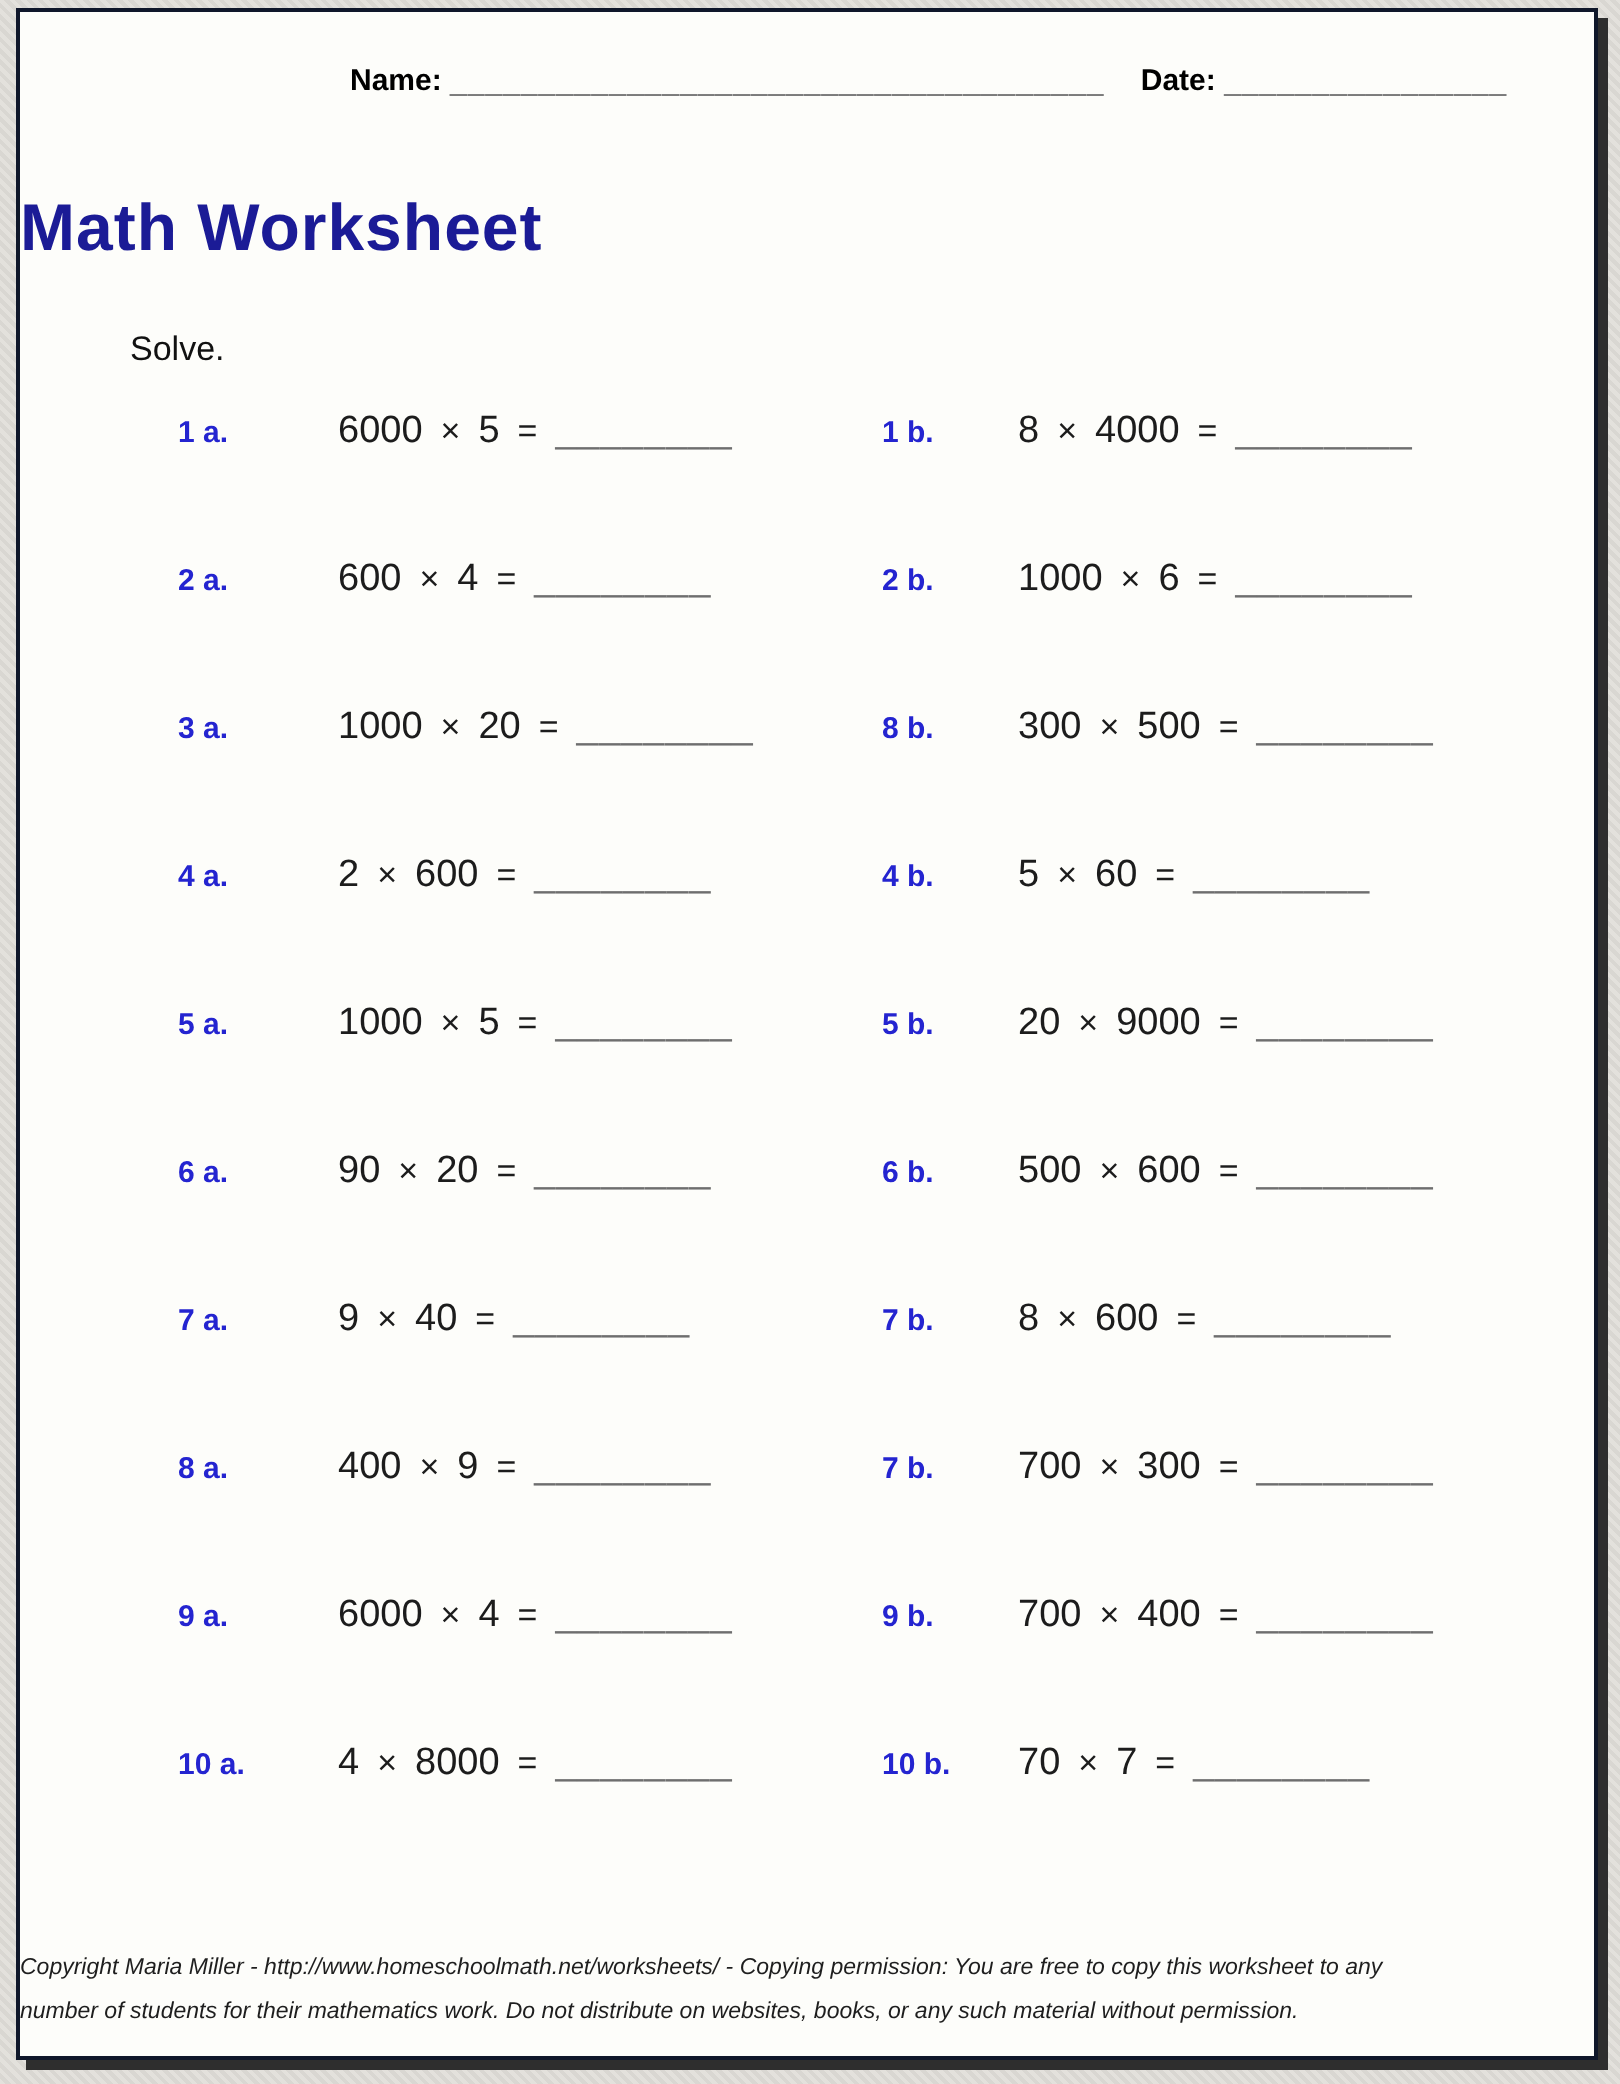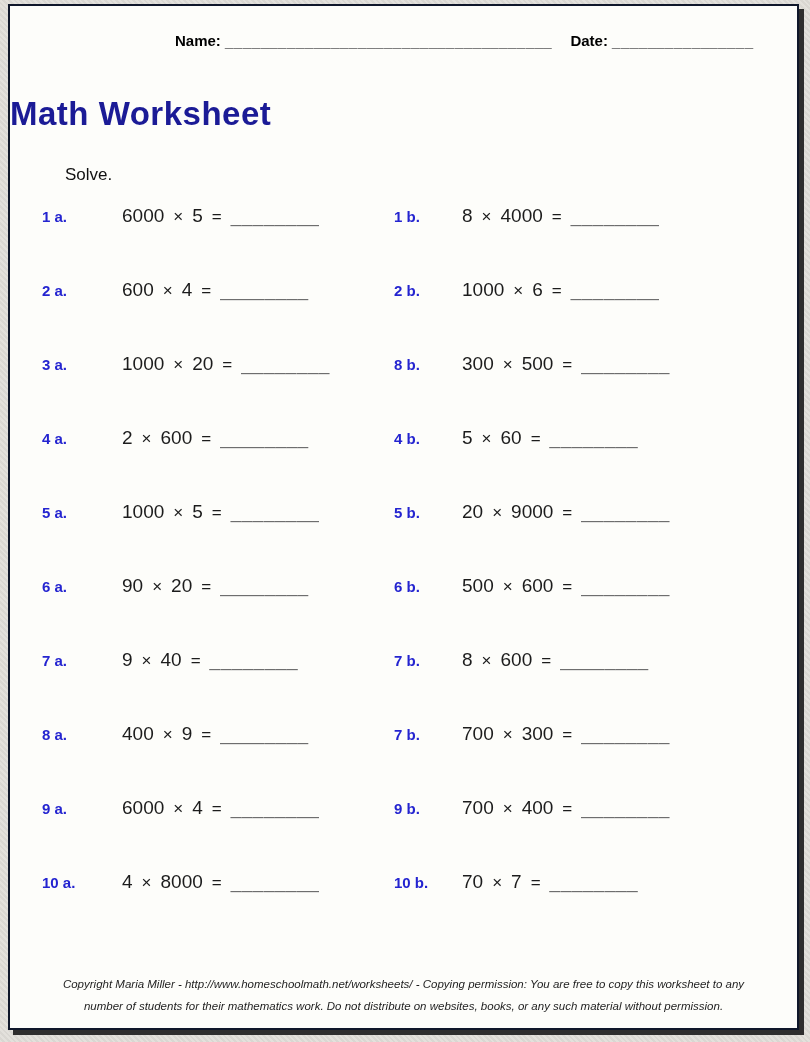--- a/index.html
+++ b/index.html
@@ -46,21 +46,21 @@
     margin: 32px 0 0 55px;
     font-size: 17px;
     color: #111;
   }
   .problems {
     margin-top: 20px;
   }
   .problem-row {
     display: flex;
     height: 74px;
-    padding-left: 32px;
+    padding-left: 79px;
     align-items: baseline;
   }
   .problem-cell {
     display: flex;
     align-items: baseline;
   }
   .cell-a { width: 352px; }
   .cell-b { flex: 1; }
   .problem-label {
     font-size: 15px;
@@ -77,21 +77,20 @@
   }
   .op { margin: 0 9px; font-size: 17px; color: #1c1c1c; }
   .answer-blank {
     color: #6e6e6e;
     letter-spacing: 0.5px;
   }
   .footer {
     position: absolute;
     left: 0; right: 0;
     bottom: 10px;
-    text-align: center;
     font-size: 11.5px;
     font-style: italic;
     line-height: 1.9;
     color: #1e1e1e;
   }
 </style>
 </head>
 <body>
 
 <div class="sheet">

